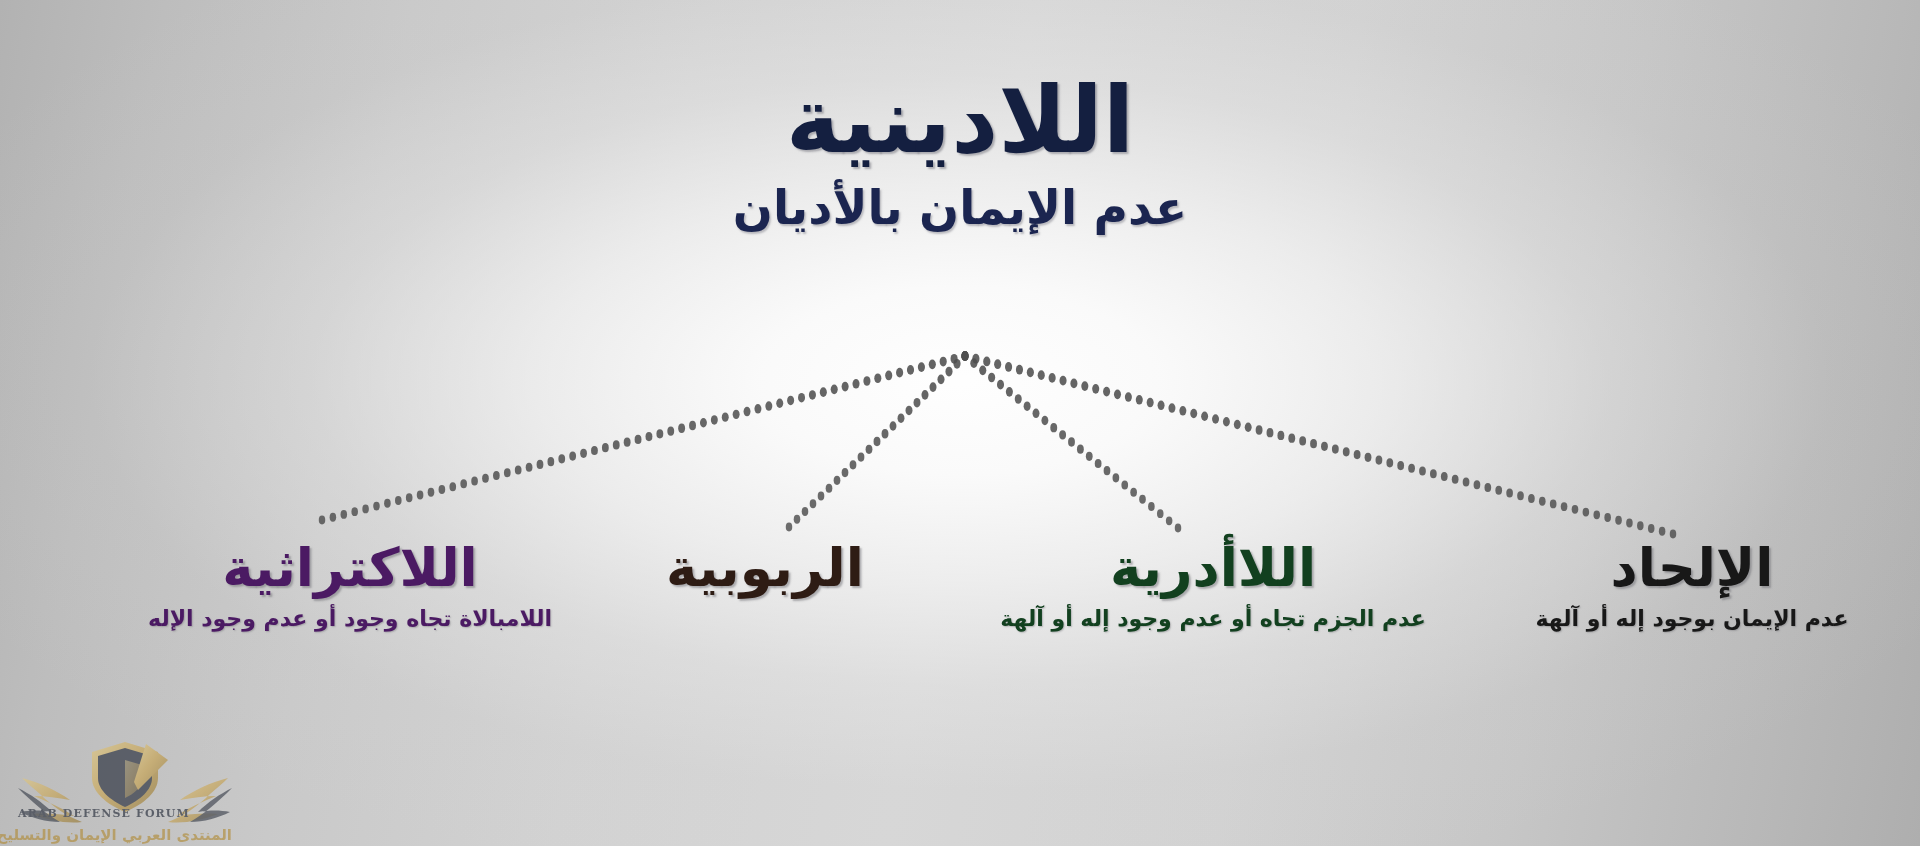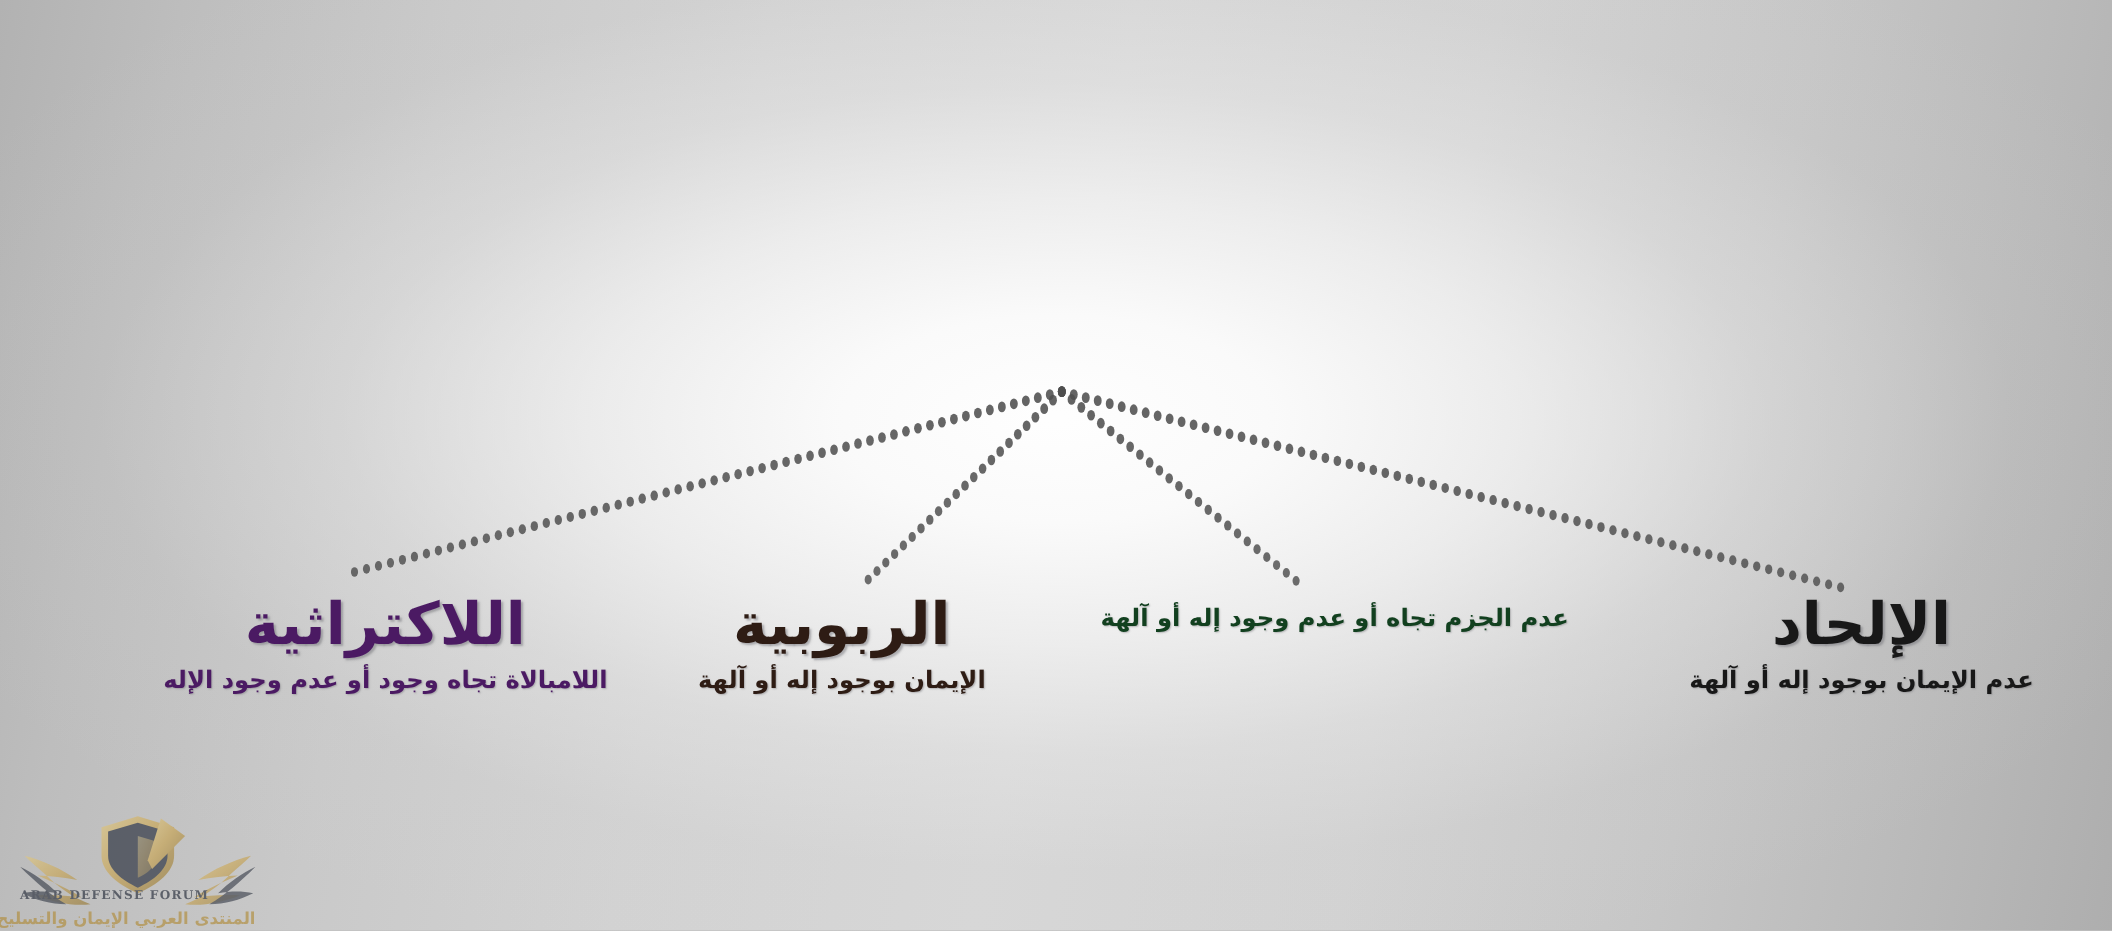--- a/index.html
+++ b/index.html
@@ -305,37 +305,41 @@
         <ellipse cx="387.39" cy="503.32" rx="3.29" ry="4.45" fill="#4e4e4e" opacity="0.83"></ellipse>
         <ellipse cx="376.49" cy="506.10" rx="3.28" ry="4.44" fill="#4e4e4e" opacity="0.83"></ellipse>
         <ellipse cx="365.59" cy="508.88" rx="3.27" ry="4.43" fill="#4e4e4e" opacity="0.82"></ellipse>
         <ellipse cx="354.69" cy="511.66" rx="3.27" ry="4.43" fill="#4e4e4e" opacity="0.82"></ellipse>
         <ellipse cx="343.80" cy="514.44" rx="3.26" ry="4.42" fill="#4e4e4e" opacity="0.82"></ellipse>
         <ellipse cx="332.90" cy="517.22" rx="3.26" ry="4.41" fill="#4e4e4e" opacity="0.82"></ellipse>
         <ellipse cx="322.00" cy="520.00" rx="3.25" ry="4.40" fill="#4e4e4e" opacity="0.82"></ellipse>
       </g>
   </svg>
 
+  <div class="head-block">
+    <div class="main-title">اللادينية</div>
+    <div class="main-sub">عدم الإيمان بالأديان</div>
+  </div>
 
   <div id="branch-layer">
       <div class="branch" style="left: 0px; top: 540px; width: 100%;">
         <div style="position: absolute; left: 1692px; top: 0px; transform: translateX(-50%);">
           <div class="branch-title" style="color: rgb(24, 24, 24);">الإلحاد</div>
           <div class="branch-desc" style="color: rgb(24, 24, 24);">عدم الإيمان بوجود إله أو آلهة</div>
         </div>
       </div>
       <div class="branch" style="left: 0px; top: 540px; width: 100%;">
         <div style="position: absolute; left: 1213px; top: 0px; transform: translateX(-50%);">
+          <div class="branch-title" style="color: rgb(18, 64, 31);">اللاأدرية</div>
           <div class="branch-desc" style="color: rgb(18, 64, 31);">عدم الجزم تجاه أو عدم وجود إله أو آلهة</div>
         </div>
       </div>
       <div class="branch" style="left: 0px; top: 540px; width: 100%;">
         <div style="position: absolute; left: 765px; top: 0px; transform: translateX(-50%); text-align: center;">
           <div class="branch-title" style="color: rgb(46, 28, 20);">الربوبية</div>
-          <div class="branch-desc" style="color: rgb(46, 28, 20);">الإيمان بوجود إله أو آلهة</div>
         </div>
       </div>
       <div class="branch" style="left: 0px; top: 540px; width: 100%;">
         <div style="position: absolute; left: 330px; top: 0px; transform: translateX(-50%); margin-left: 20px;">
           <div class="branch-title" style="color: rgb(75, 26, 99);">اللاكتراثية</div>
           <div class="branch-desc" style="color: rgb(75, 26, 99);">اللامبالاة تجاه وجود أو عدم وجود الإله</div>
         </div>
       </div>
     </div>
 

